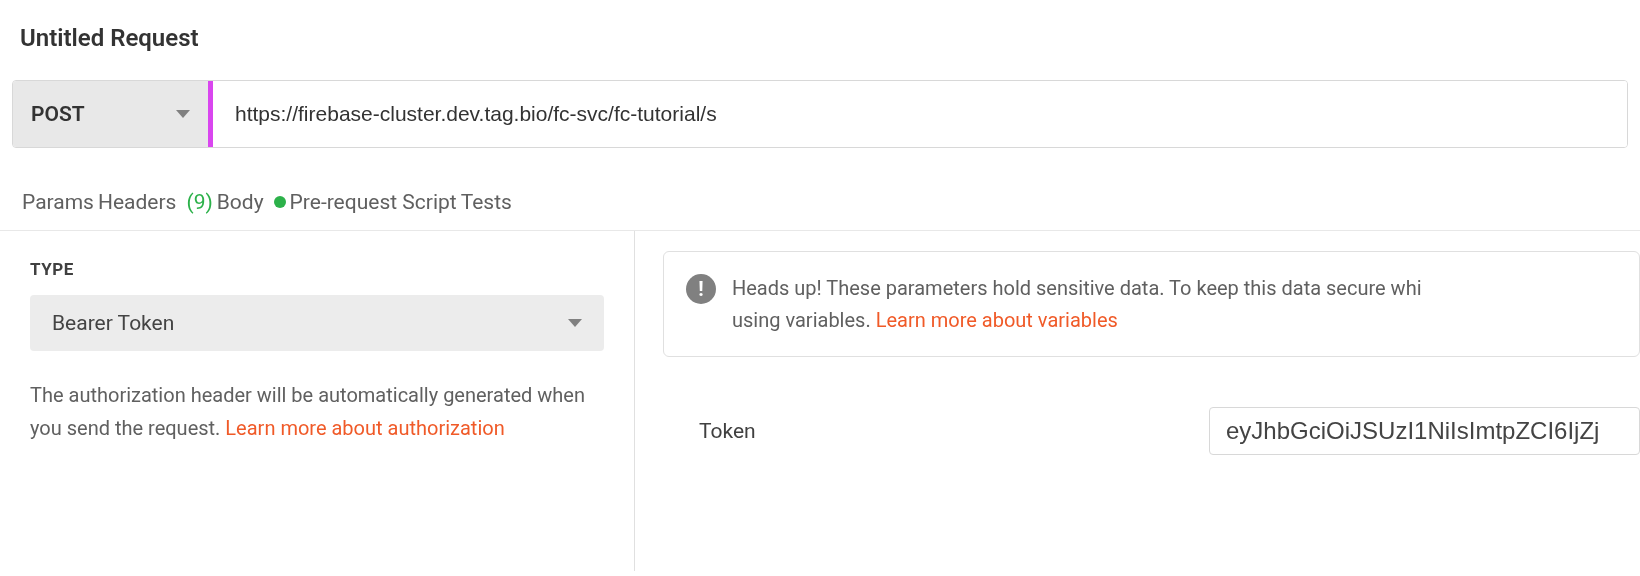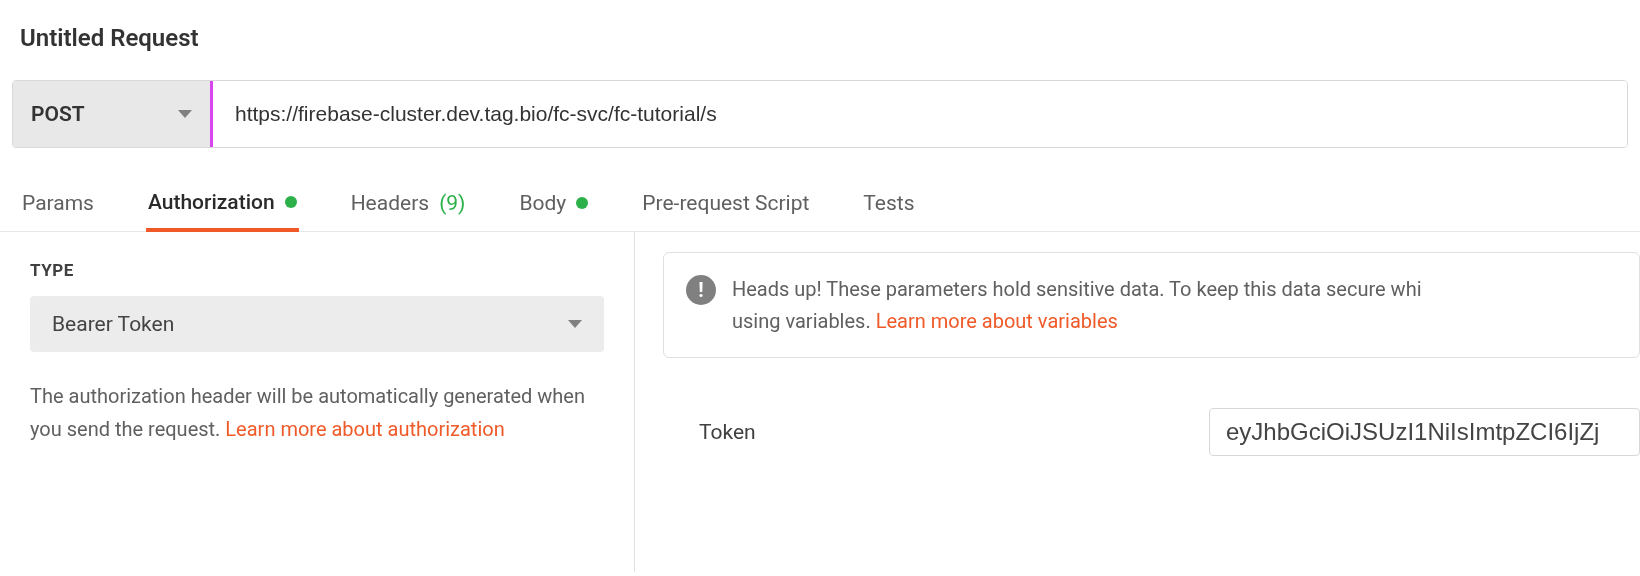--- a/index.html
+++ b/index.html
@@ -26,21 +26,21 @@
       margin: 20px 12px 0 12px;
       border: 1px solid #d8d8d8;
       border-radius: 4px;
       overflow: hidden;
     }
     .method-select {
       display: flex;
       align-items: center;
       justify-content: space-between;
       background: #e8e8e8;
-      border-right: 3px solid #d946ef;
+      border-right: 5px solid #d946ef;
       padding: 0 18px;
       min-width: 200px;
       height: 66px;
       cursor: pointer;
     }
     .method-select .method-text {
       font-size: 21px;
       font-weight: 600;
       color: #333;
     }
@@ -56,25 +56,24 @@
       border: none;
       outline: none;
       font-size: 21px;
       color: #333;
       padding: 0 22px;
       height: 66px;
       background: #fff;
     }
     .tabs {
       display: flex;
-      align-items: flex-end;
+      align-items: flex-start;
       border-bottom: 1px solid #e8e8e8;
       margin-top: 32px;
       padding-left: 20px;
-      gap: 50px;
     }
     .tab {
       display: flex;
       align-items: center;
       gap: 10px;
       font-size: 21px;
       color: #606060;
       padding: 10px 2px 14px 2px;
       cursor: pointer;
       border-bottom: 3px solid transparent;
@@ -200,24 +199,20 @@
     <span class="method-text">POST</span>
     <span class="caret-down"></span>
   </div>
   <input class="url-input" type="text" value="https://firebase-cluster.dev.tag.bio/fc-svc/fc-tutorial/s" style="">
 </div>
 
 <div class="tabs">
   <div class="tab">
     <span>Params</span>
   </div>
-  <div class="tab active">
-    <span>Authorization</span>
-    <span class="dot"></span>
-  </div>
   <div class="tab">
     <span>Headers</span>
     <span class="count">(9)</span>
   </div>
   <div class="tab">
     <span>Body</span>
     <span class="dot"></span>
   </div>
   <div class="tab">
     <span>Pre-request Script</span>

